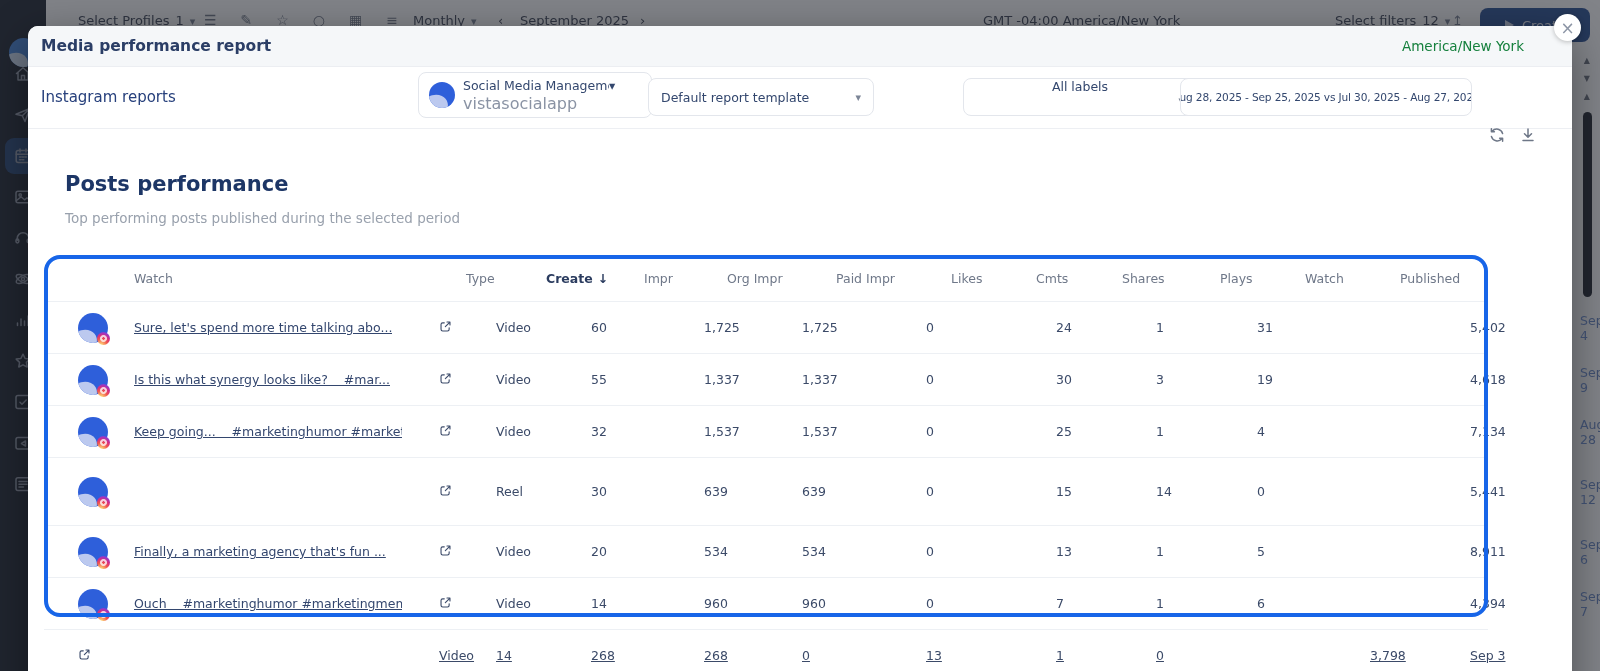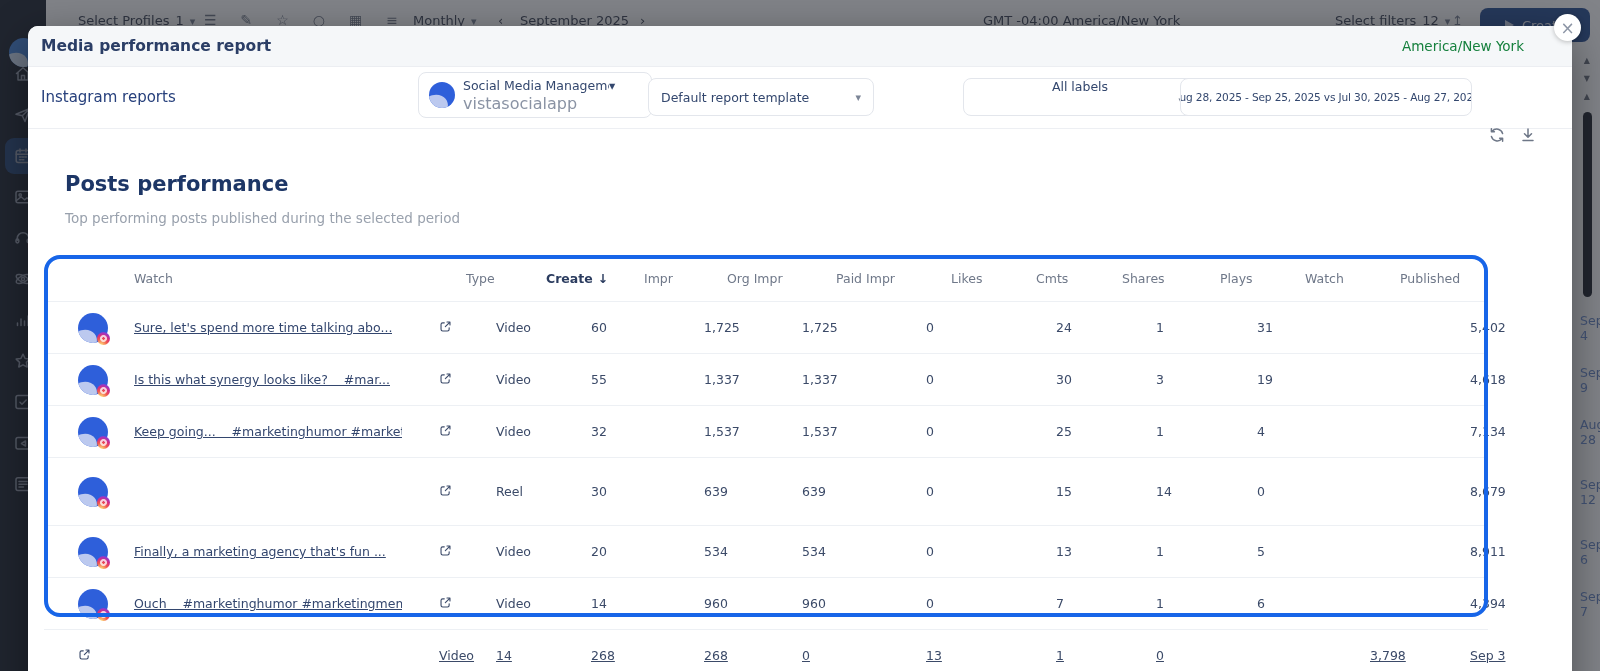--- a/index.html
+++ b/index.html
@@ -359,21 +359,21 @@
               </svg></span></div>
         <div class="c">Reel</div>
         <div class="c">30</div>
         <div class="c">639</div>
         <div class="c">639</div>
         <div class="c">0</div>
         <div class="c">15</div>
         <div class="c">14</div>
         <div class="c">0</div>
         <div class="c"></div>
-        <div class="c">8,679</div>
+        <div class="c">5,441</div>
         <div class="c">Sep 12</div>
       </div>
 
       <div class="grid trow">
         <div class="cpost">
             <span class="av">
               <span class="av-c"></span>
               <span class="ig"></span>
             </span>
             <span class="ptexts">

